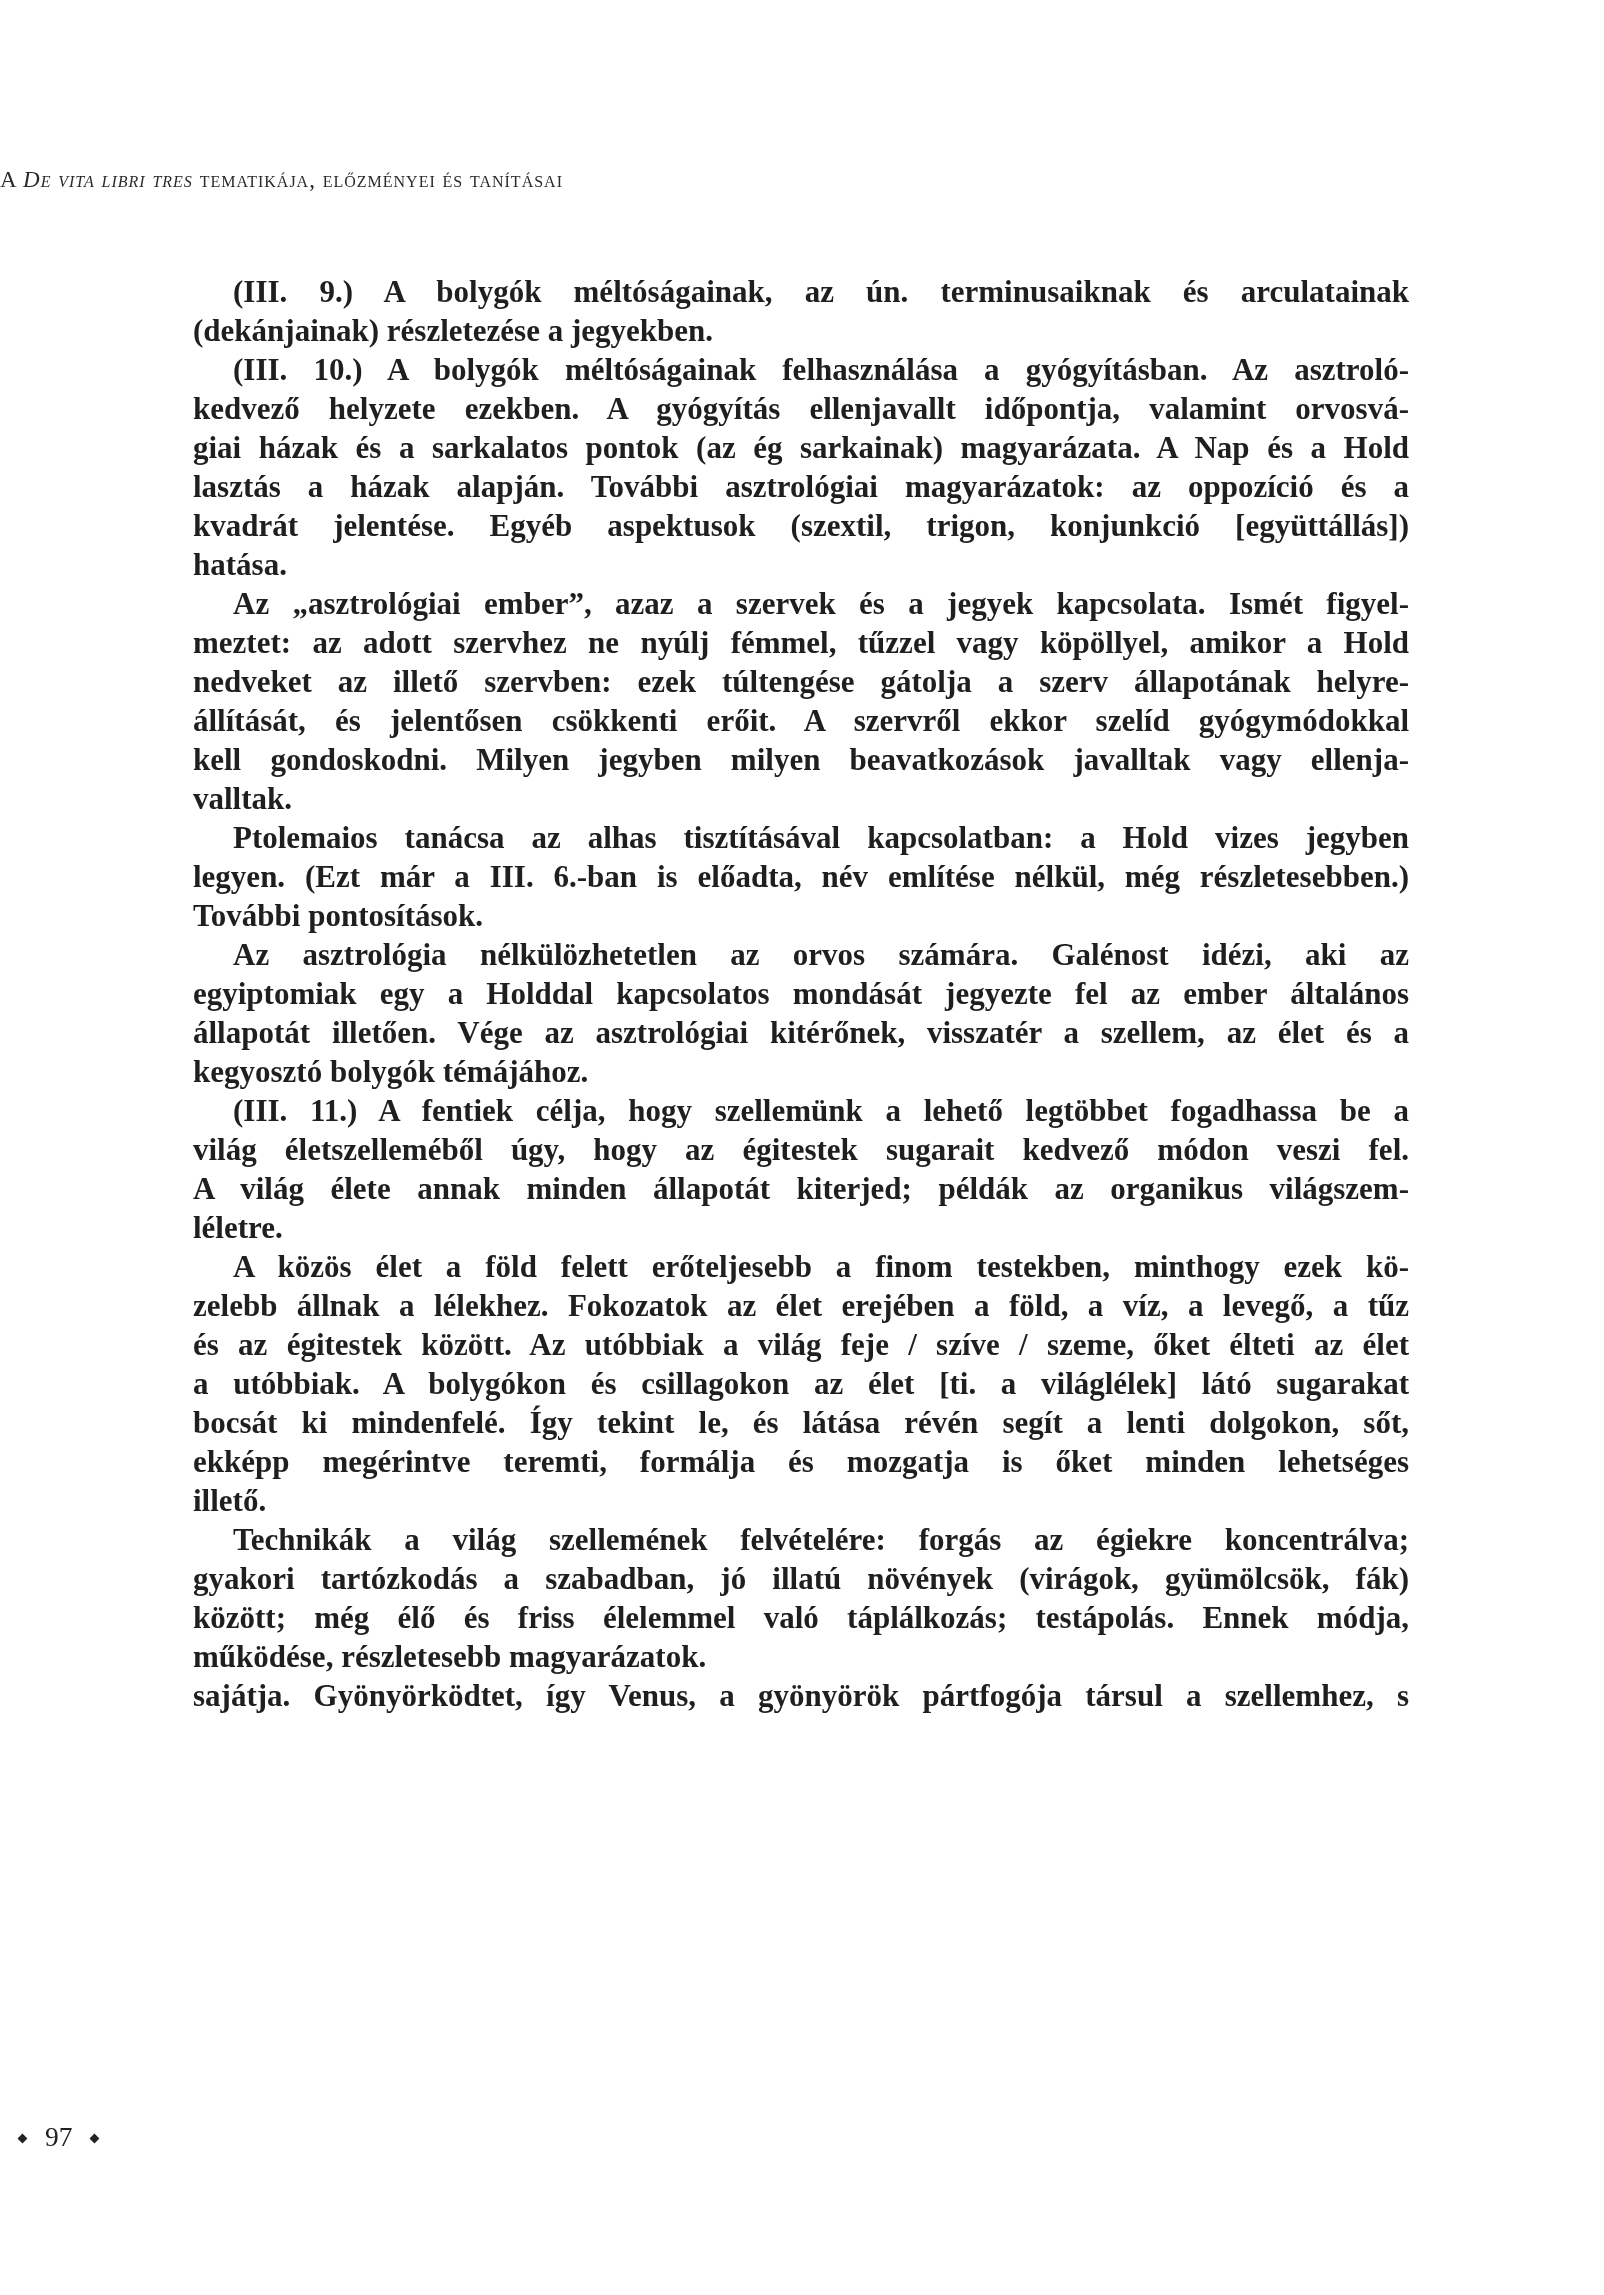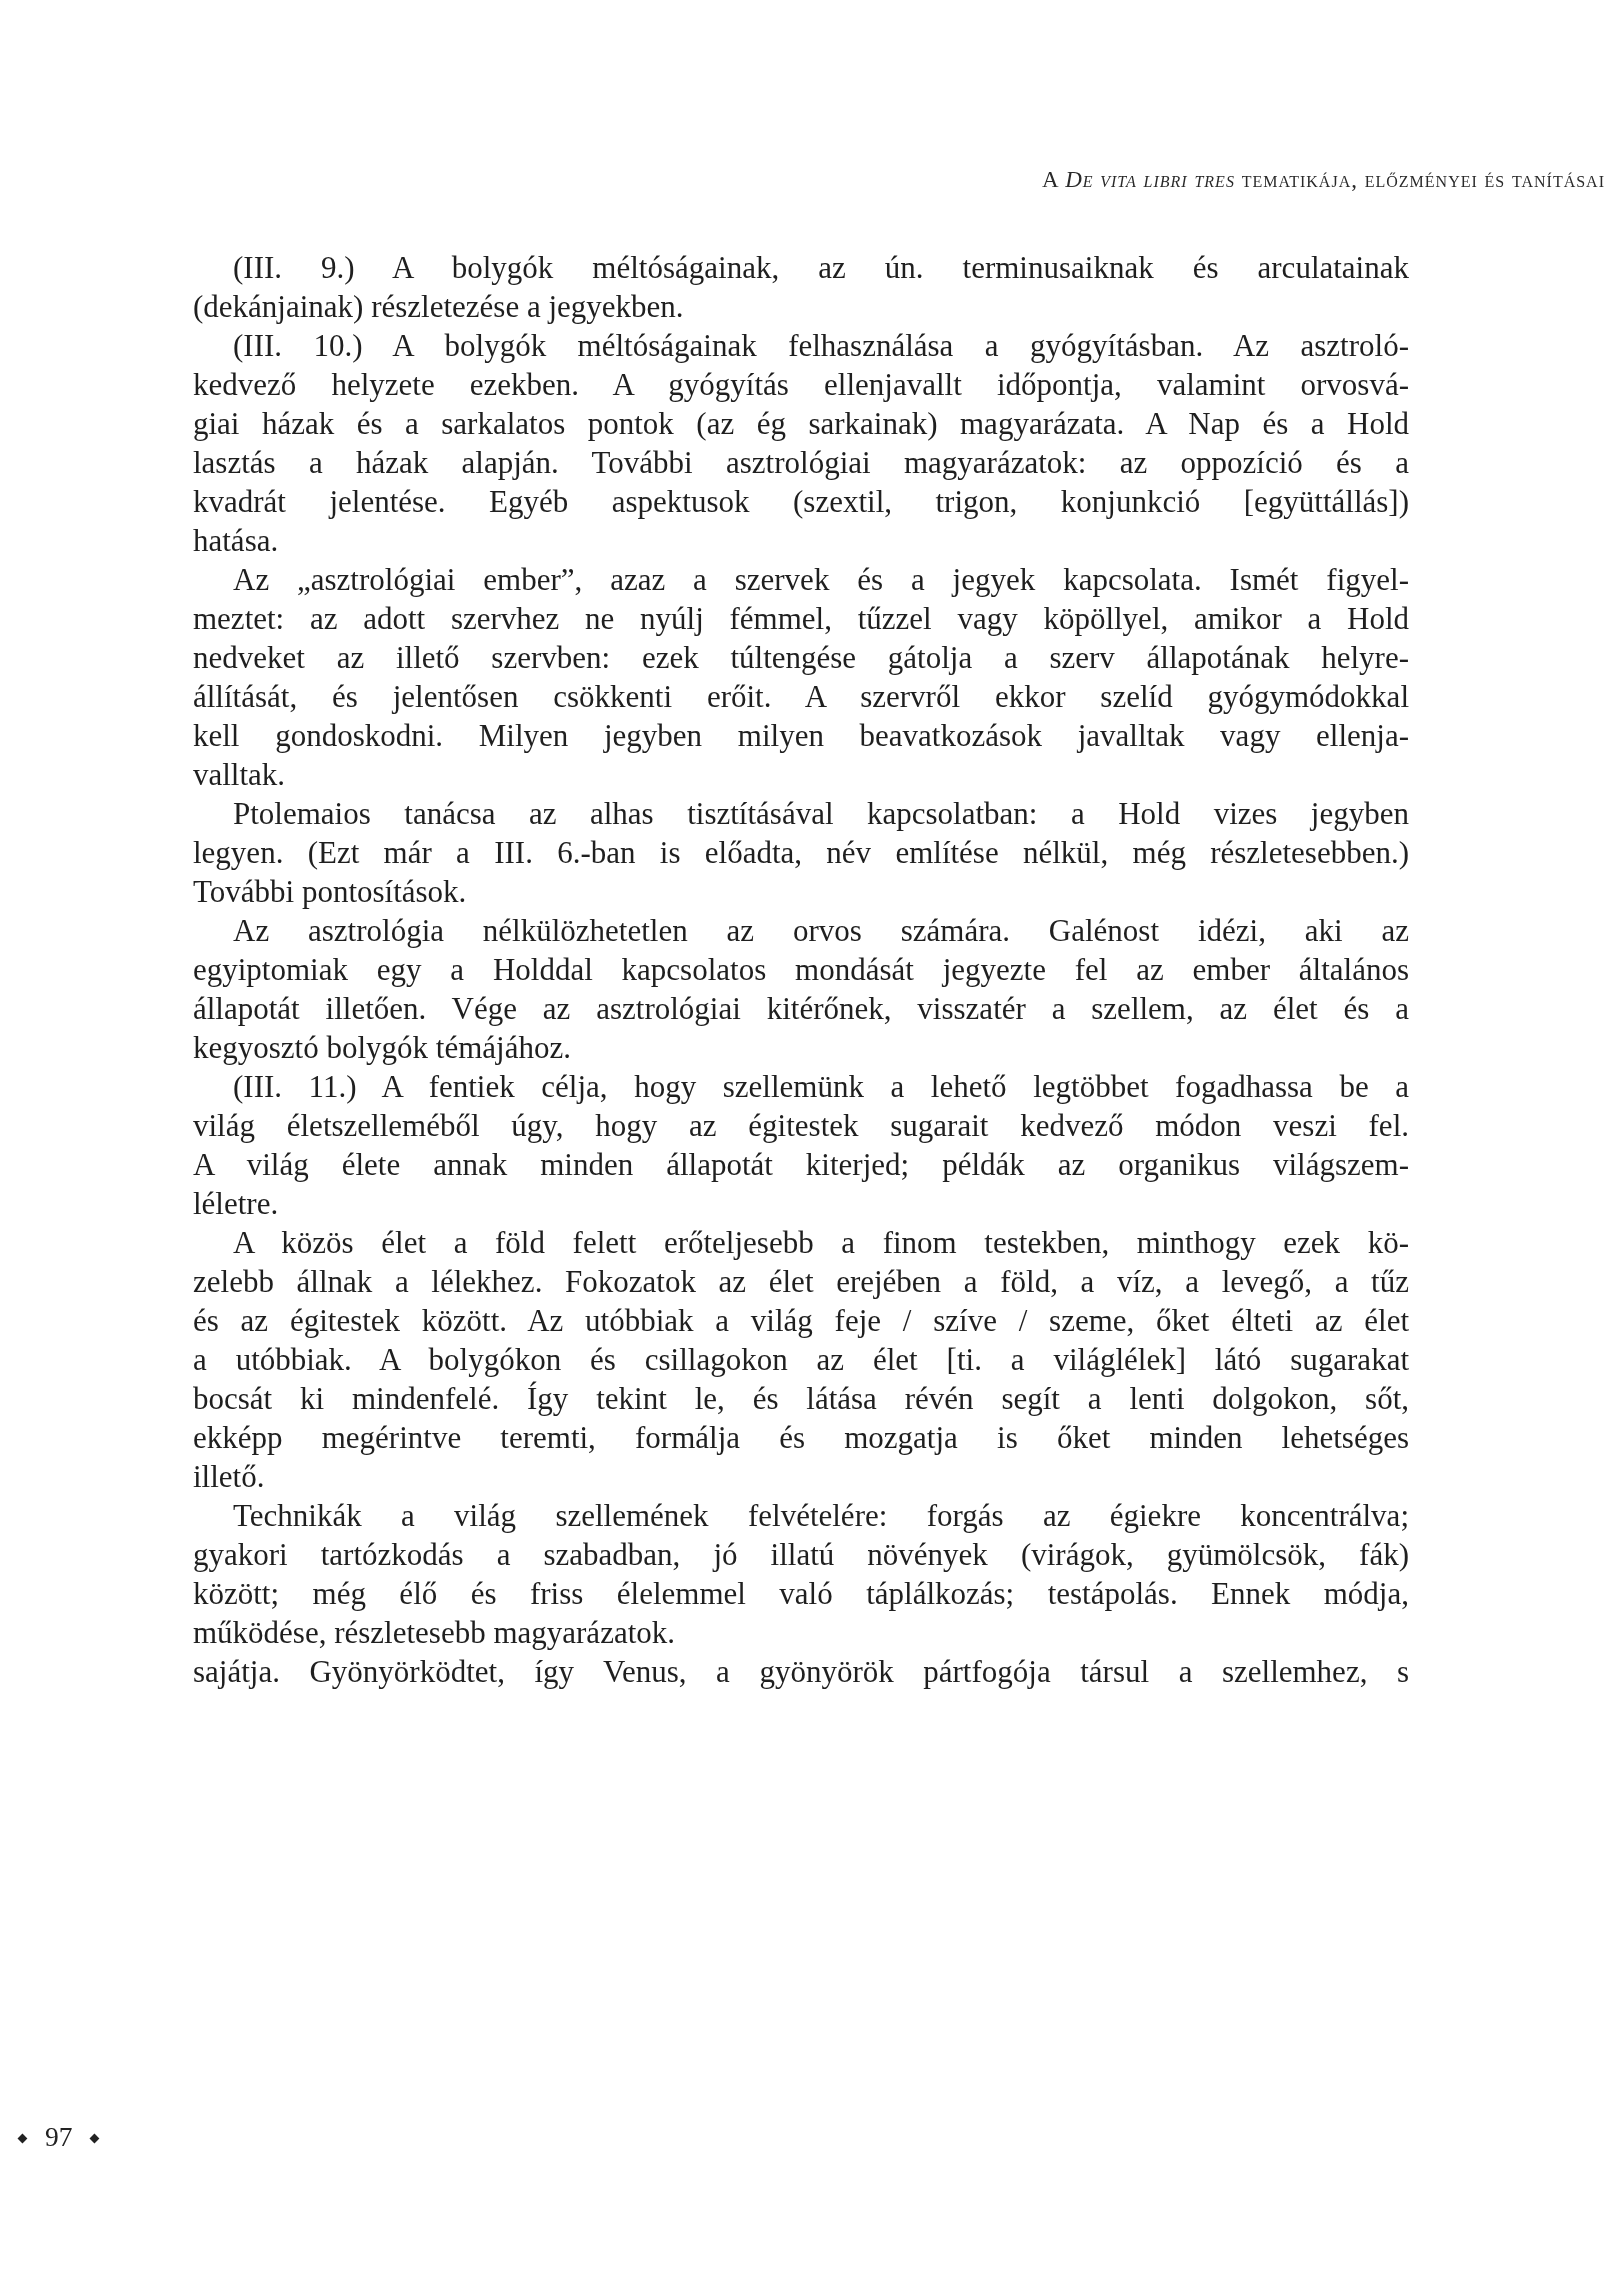--- a/index.html
+++ b/index.html
@@ -20,38 +20,39 @@
     left: 0; top: 0;
     width: 1605px;
     height: 2295px;
     background: #ffffff;
   }
   .running-head {
     position: absolute;
     top: 167px;
     left: 0;
     width: 1605px;
-    text-align: right;
+    text-align: left;
     font-size: 23px;
     letter-spacing: 1px;
     color: #2a2a2a;
     white-space: nowrap;
   }
   .running-head .sc {
     font-variant: small-caps;
   }
   .running-head .it {
     font-style: italic;
     font-variant: small-caps;
   }
   .body-text {
     position: absolute;
     left: 193px;
-    top: 248px;
+    top: 272px;
     width: 1216px;
+    font-weight: bold;
   }
   .line {
     display: block;
     height: 39px;
     line-height: 39px;
     font-size: 31px;
     white-space: nowrap;
     text-align: justify;
     text-align-last: justify;
     overflow: visible;

